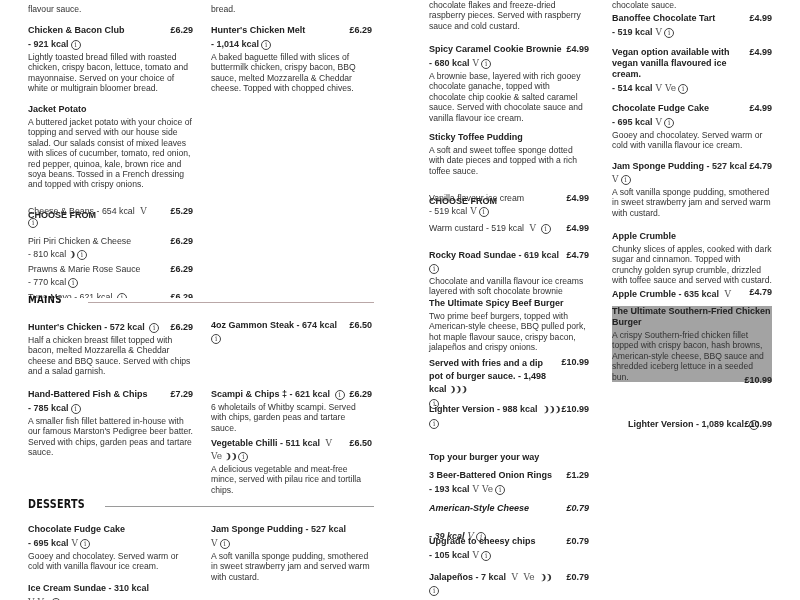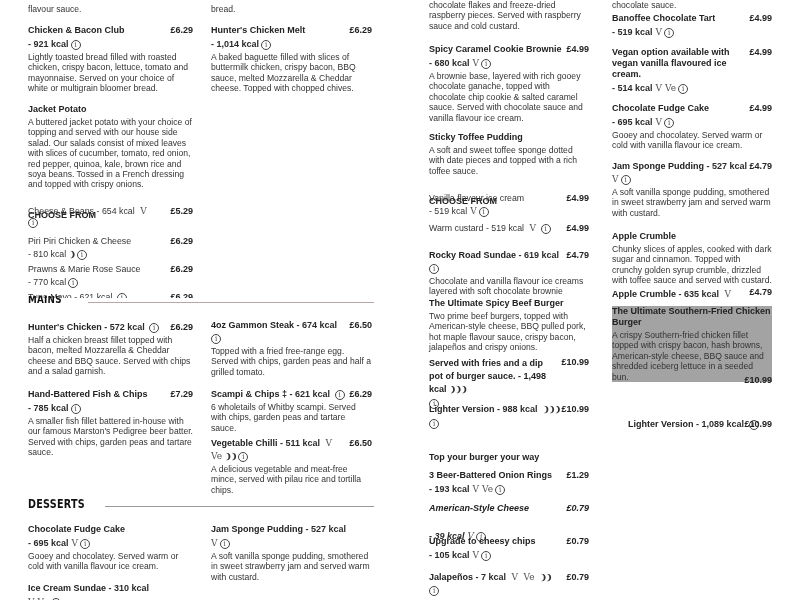--- a/index.html
+++ b/index.html
@@ -106,21 +106,20 @@
   <div class="price">£6.29</div>
   <div style="margin-top:3px;"><span class="kcal">- 1,014 kcal</span><span class="info">i</span></div>
   <div class="desc">A baked baguette filled with slices of buttermilk chicken, crispy bacon, BBQ sauce, melted Mozzarella &amp; Cheddar cheese. Topped with chopped chives.</div>
 </div>
 
 <div class="item" style="left:211px;top:320px;width:161px;">
   <span class="name">4oz Gammon Steak</span>
   <span class="kcal">- 674 kcal</span>
   <div class="price">£6.50</div>
   <div style="margin-top:2px;"><span class="info" style="margin-left:0">i</span></div>
-  <div class="desc">Topped with a fried free-range egg. Served with chips, garden peas and half a grilled tomato.</div>
 </div>
 
 <div class="item" style="left:211px;top:389px;width:161px;">
   <span class="name">Scampi &amp; Chips ‡</span>
   <span class="kcal">- 621 kcal</span>
   <span class="info">i</span>
   <div class="price">£6.29</div>
   <div class="desc">6 wholetails of Whitby scampi. Served with chips, garden peas and tartare sauce.</div>
 </div>
 

